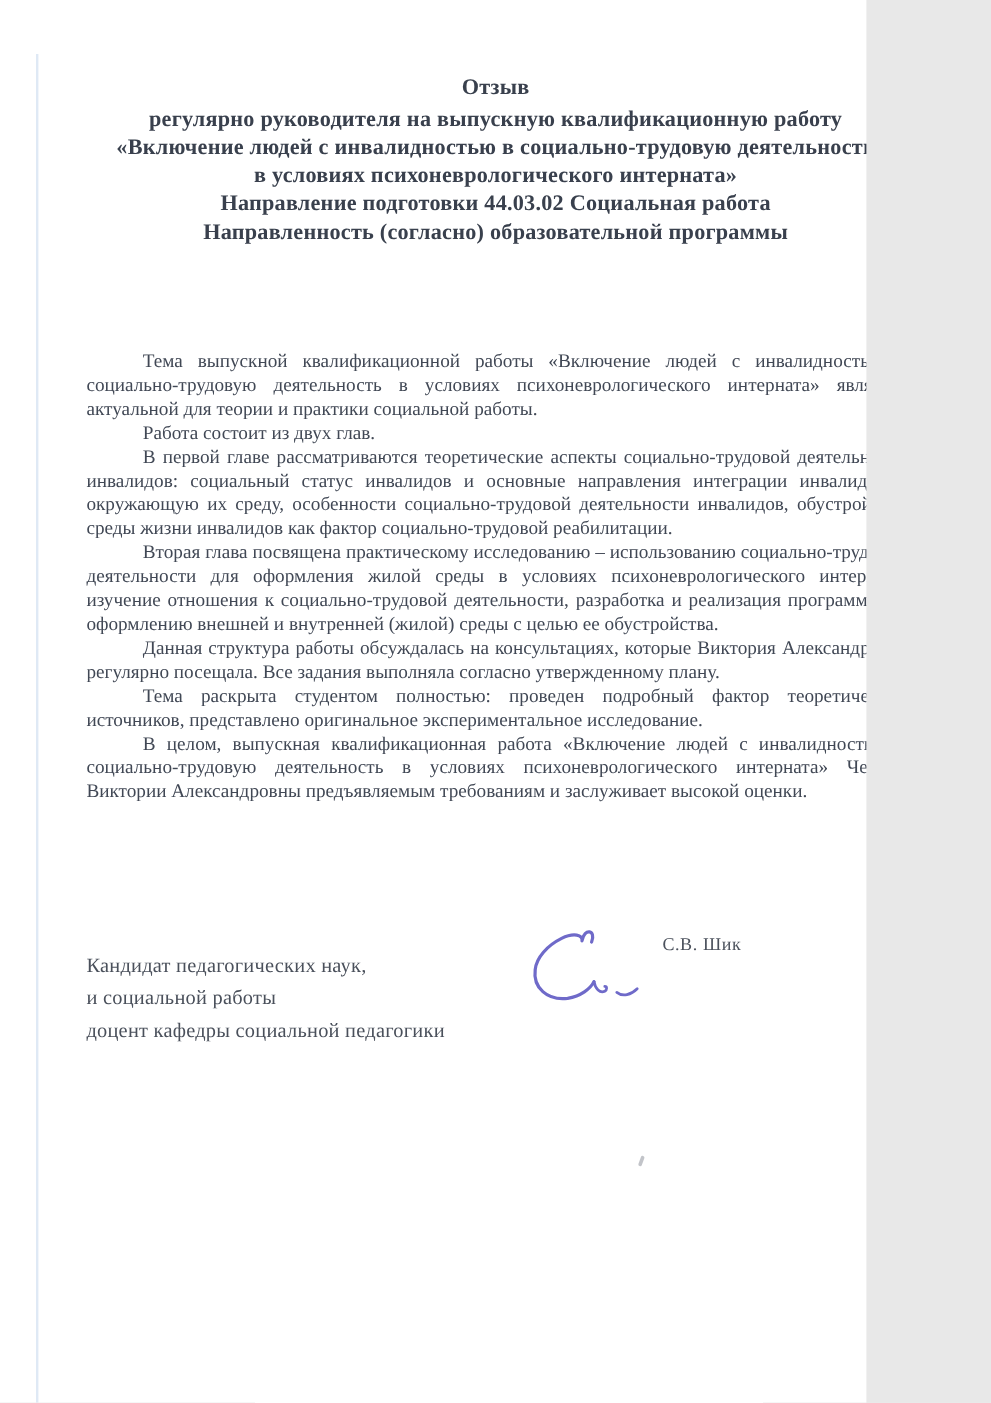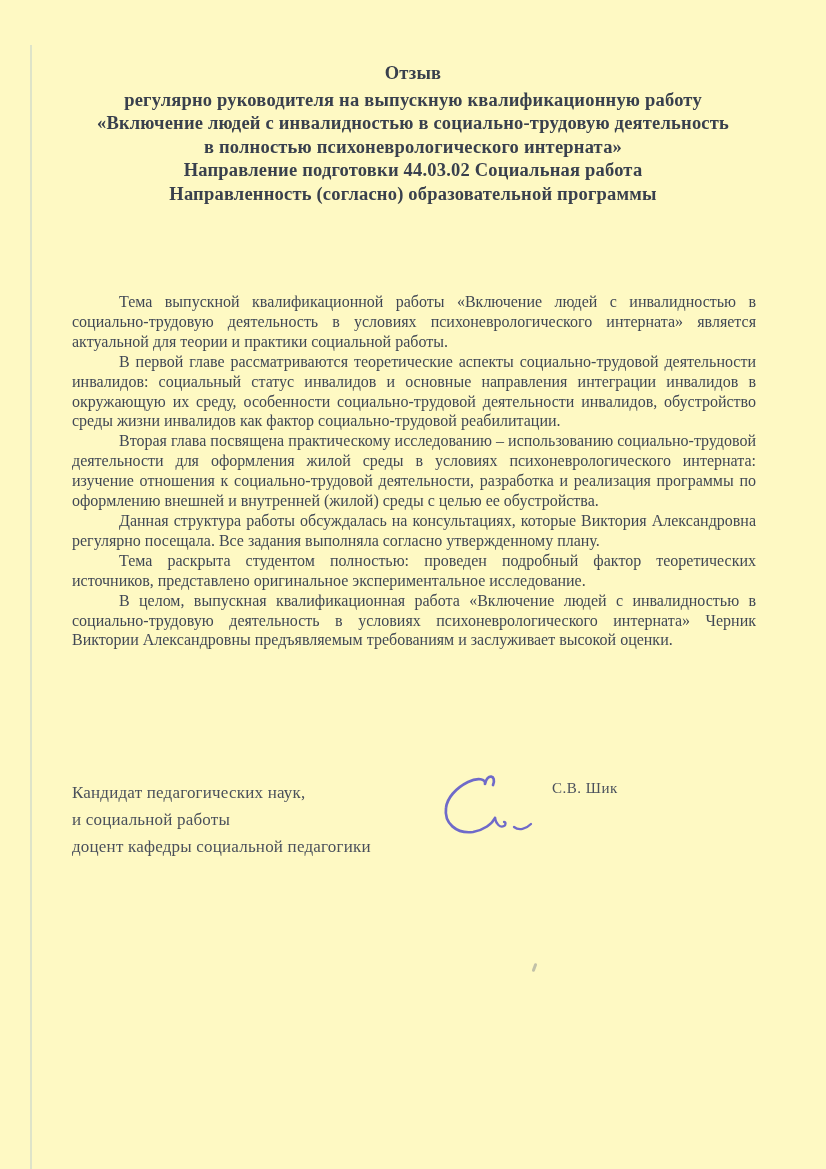--- a/index.html
+++ b/index.html
@@ -3,23 +3,23 @@
 <meta charset="utf-8">
 <style>
   html, body {
     margin: 0;
     padding: 0;
     background: #e8e8e8;
     font-family: "Liberation Serif", serif;
   }
   .page {
     position: relative;
-    width: 826px;
+    width: 722px;
     height: 1169px;
-    background: #fef9c3;
+    background: #ffffff;
     overflow: hidden;
     color: #3e4452;
   }
   .scan-line {
     position: absolute;
     left: 30px;
     top: 45px;
     bottom: 0;
     width: 2px;
     background: rgba(140, 175, 220, 0.28);
@@ -58,21 +58,21 @@
     top: 779px;
     left: 72px;
     width: 684px;
     height: 110px;
     font-size: 17px;
     color: #4a505b;
   }
   .sig-left {
     position: absolute;
     left: 0;
-    top: 0;
+    top: 12px;
     line-height: 27px;
     letter-spacing: 0.2px;
     font-family: Liberation Serif, serif;
   }
   .sig-ink {
     position: absolute;
     left: 358px;
     top: -8px;
     width: 130px;
     height: 85px;
@@ -100,27 +100,28 @@
 <body>
 
 <div class="page">
 
   <div class="scan-line"></div>
 
   <div class="header">
     <div class="title">Отзыв</div>
     <div>регулярно руководителя на выпускную квалификационную работу</div>
     <div>«Включение людей с инвалидностью в социально-трудовую деятельность</div>
-    <div>в полностью психоневрологического интерната»</div>
+    <div>в условиях психоневрологического интерната»</div>
     <div>Направление подготовки 44.03.02 Социальная работа</div>
     <div>Направленность (согласно) образовательной программы</div>
   </div>
 
   <div class="body-text">
     <p>Тема выпускной квалификационной работы «Включение людей с инвалидностью в социально-трудовую деятельность в условиях психоневрологического интерната» является актуальной для теории и практики социальной работы.</p>
+    <p>Работа состоит из двух глав.</p>
     <p>В первой главе рассматриваются теоретические аспекты социально-трудовой деятельности инвалидов: социальный статус инвалидов и основные направления интеграции инвалидов в окружающую их среду, особенности социально-трудовой деятельности инвалидов, обустройство среды жизни инвалидов как фактор социально-трудовой реабилитации.</p>
     <p>Вторая глава посвящена практическому исследованию – использованию социально-трудовой деятельности для оформления жилой среды в условиях психоневрологического интерната: изучение отношения к социально-трудовой деятельности, разработка и реализация программы по оформлению внешней и внутренней (жилой) среды с целью ее обустройства.</p>
     <p>Данная структура работы обсуждалась на консультациях, которые Виктория Александровна регулярно посещала. Все задания выполняла согласно утвержденному плану.</p>
     <p>Тема раскрыта студентом полностью: проведен подробный фактор теоретических источников, представлено оригинальное экспериментальное исследование.</p>
     <p>В целом, выпускная квалификационная работа «Включение людей с инвалидностью в социально-трудовую деятельность в условиях психоневрологического интерната» Черник Виктории Александровны  предъявляемым требованиям и заслуживает высокой оценки.</p>
   </div>
 
   <div class="signature-block">
     <div class="sig-left">
       <div>Кандидат педагогических наук,</div>

